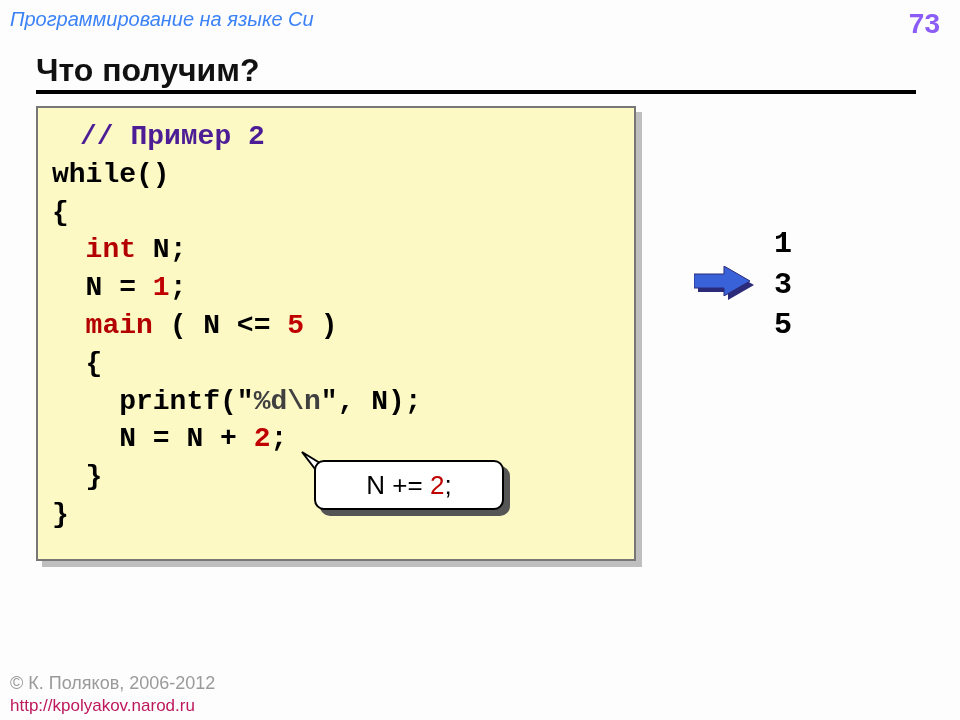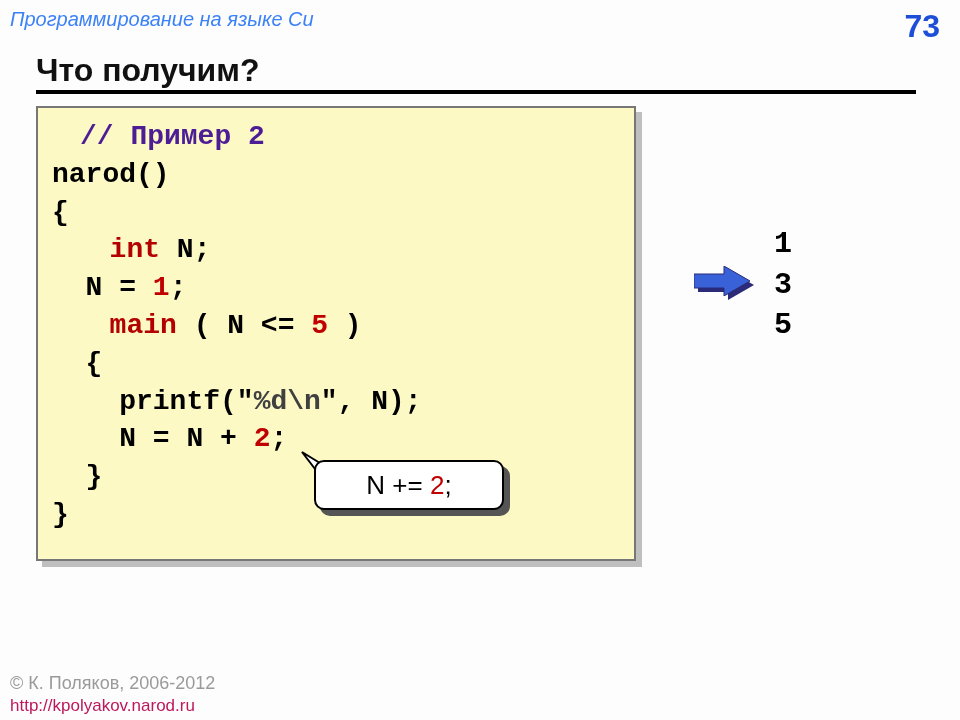--- a/index.html
+++ b/index.html
@@ -16,23 +16,23 @@
     top: 8px;
     left: 10px;
     font-style: italic;
     color: #3b82f6;
     font-size: 20px;
   }
   .page-number {
     position: absolute;
     top: 8px;
     right: 20px;
-    font-size: 32px;
+    font-size: 28px;
     font-weight: bold;
-    color: #1d4ed8;
+    color: #8b5cf6;
   }
   .title {
     position: absolute;
     top: 52px;
     left: 36px;
     font-size: 32px;
     font-weight: bold;
     color: #111;
   }
   .title-underline {
@@ -61,21 +61,21 @@
     border: 2px solid #777;
     padding: 10px 14px;
     font-family: "Courier New", monospace;
     font-size: 28px;
     font-weight: bold;
     line-height: 1.35;
     white-space: pre;
     color: #000;
   }
   .comment { color: #4c1d95; margin-left: 28px; }
-  .kw { color: #b30000; margin-left: 24px; }
+  .kw { color: #b30000; }
   .num { color: #c00000; }
   .str { color: #404040; }
   .callout-shadow {
     position: absolute;
     top: 466px;
     left: 320px;
     width: 190px;
     height: 50px;
     background: #555;
     border-radius: 10px;
@@ -150,21 +150,21 @@
 <body>
 
 <div class="header-text">Программирование на языке Си</div>
 <div class="page-number">73</div>
 
 <div class="title">Что получим?</div>
 <div class="title-underline"></div>
 
 <div class="code-shadow"></div>
 <div class="code-box"><span class="comment">// Пример 2</span>
-<span>narod()</span>
+<span>while()</span>
 <span>{</span>
 <span><span>  </span><span class="kw">int</span><span> N;</span></span>
 <span><span>  N = </span><span class="num">1</span><span>;</span></span>
 <span><span>  </span><span class="kw">main</span><span> ( N &lt;= </span><span class="num">5</span><span> )</span></span>
 <span>  {</span>
 <span><span>    printf("</span><span class="str">%d\n</span><span>", N);</span></span>
 <span><span>    N = N + </span><span class="num">2</span><span>;</span></span>
 <span>  }</span>
 <span>}</span></div>
 

